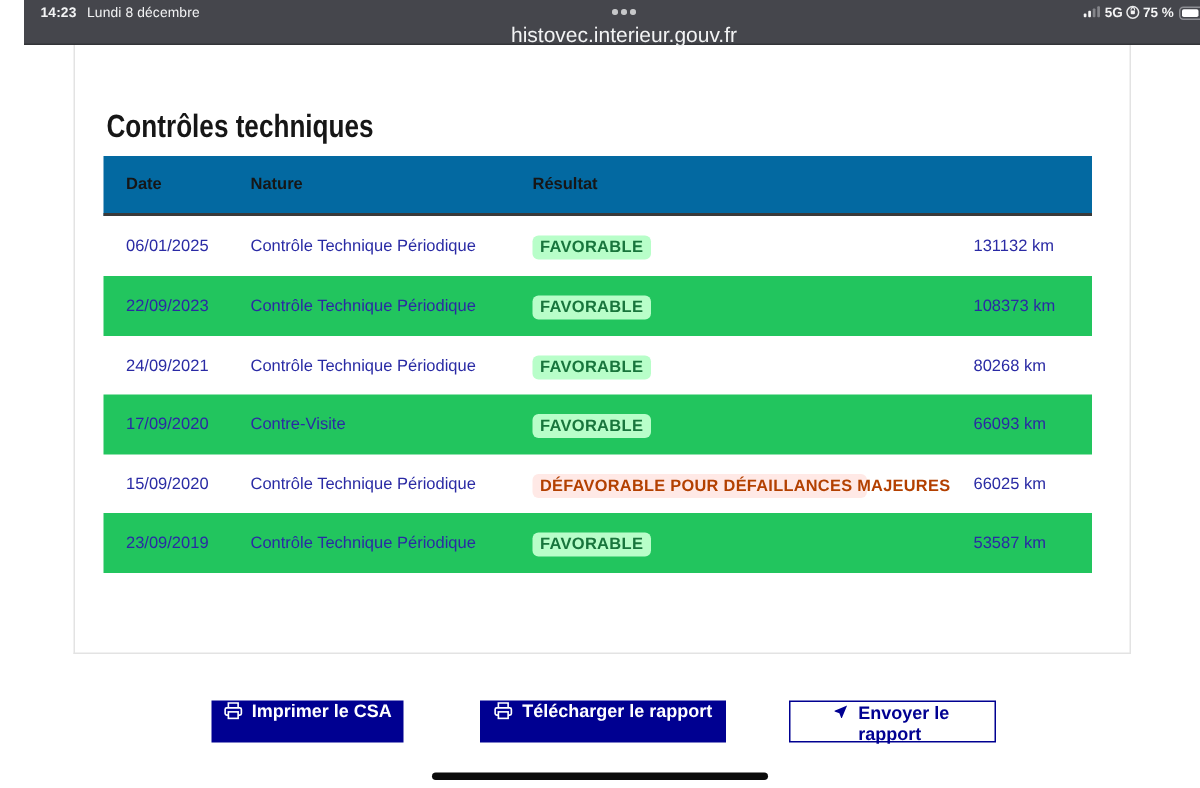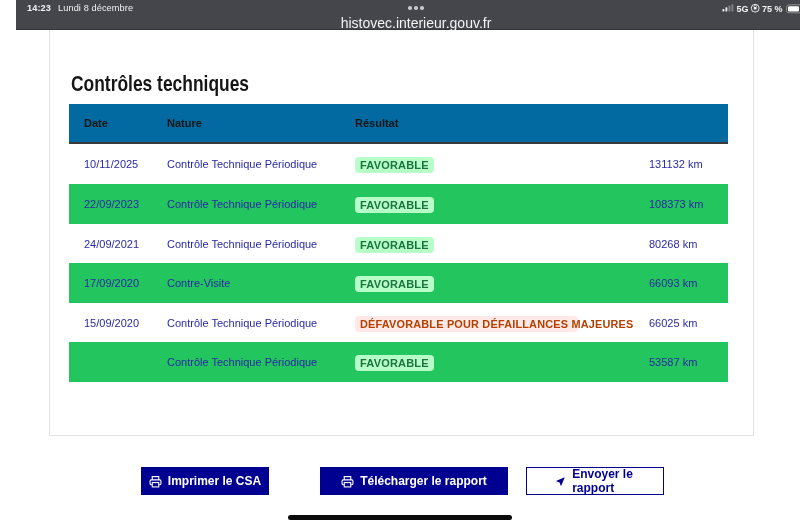--- a/index.html
+++ b/index.html
@@ -30,21 +30,21 @@
   .c4 { left:580px; }
   .thead .cell { color:#161616; font-weight:bold; }
 
   .badge { display:inline-block; font-size:11px; font-weight:bold; letter-spacing:0.2px; line-height:16px; padding:0 5px; border-radius:4px; margin-top:1px; }
   .badge.ko { position:relative; width:223px; height:16px; }
   .badge.ko i { position:absolute; font-style:normal; left:5px; top:0; line-height:16px; white-space:nowrap; transform:scaleX(0.99); transform-origin:0 50%; }
   .badge.ok { background:#b8fec9; color:#18753c; }
   .badge.ko { background:#ffe9e6; color:#b34000; }
 
   
-  .btn { position:absolute; height:28px; display:flex; align-items:center; justify-content:center; font-size:12px; font-weight:bold; }
+  .btn { position:absolute; height:28px; display:flex; justify-content:center; font-size:12px; font-weight:bold; }
   .btn.solid { background:#000091; color:#ffffff; }
   .btn.ghost { background:#ffffff; color:#000091; border:1px solid #000091; }
   .btn svg { margin-right:6px; }
 
   .home { position:absolute; left:288px; top:515px; width:224px; height:5px; border-radius:2.5px; background:#0b0b0b; }
 </style>
 </head>
 <body>
 
 <div class="card"></div>
@@ -78,21 +78,21 @@
 
 <div class="title">Contrôles techniques</div>
 
 <div class="thead">
   <div class="cell c1">Date</div>
   <div class="cell c2">Nature</div>
   <div class="cell c3">Résultat</div>
 </div>
 
 <div class="row" style="top:144px;">
-  <div class="cell c1">10/11/2025</div>
+  <div class="cell c1">06/01/2025</div>
   <div class="cell c2">Contrôle Technique Périodique</div>
   <div class="cell c3">
       <span class="badge ok">FAVORABLE</span>
     </div>
   <div class="cell c4">131132 km</div>
 </div>
 <div class="row alt" style="top:184px;">
   <div class="cell c1">22/09/2023</div>
   <div class="cell c2">Contrôle Technique Périodique</div>
   <div class="cell c3">
@@ -120,37 +120,38 @@
   <div class="cell c1">15/09/2020</div>
   <div class="cell c2">Contrôle Technique Périodique</div>
   <div class="cell c3">
       <span class="badge ko">
         <i>DÉFAVORABLE POUR DÉFAILLANCES MAJEURES</i>
       </span>
     </div>
   <div class="cell c4">66025 km</div>
 </div>
 <div class="row alt" style="top:342px;">
+  <div class="cell c1">23/09/2019</div>
   <div class="cell c2">Contrôle Technique Périodique</div>
   <div class="cell c3">
       <span class="badge ok">FAVORABLE</span>
     </div>
   <div class="cell c4">53587 km</div>
 </div>
 
 <div class="btn solid" style="left:141px; top:467px; width:128px;">
   <svg width="13" height="13" viewBox="0 0 24 24" fill="none" stroke="#ffffff" stroke-width="2">
     <path d="M6 9V3h12v6"></path>
       <path d="M6 18H4a2 2 0 0 1-2-2v-5a2 2 0 0 1 2-2h16a2 2 0 0 1 2 2v5a2 2 0 0 1-2 2h-2"></path>
       <rect x="6" y="14" width="12" height="8"></rect>
   </svg>
   Imprimer le CSA
 </div>
 
-<div class="btn solid" style="left:320px; top:467px; width:188px;">
+<div class="btn solid" style="left:320px; top:467px; width:164px;">
   <svg width="13" height="13" viewBox="0 0 24 24" fill="none" stroke="#ffffff" stroke-width="2">
     <path d="M6 9V3h12v6"></path>
       <path d="M6 18H4a2 2 0 0 1-2-2v-5a2 2 0 0 1 2-2h16a2 2 0 0 1 2 2v5a2 2 0 0 1-2 2h-2"></path>
       <rect x="6" y="14" width="12" height="8"></rect>
   </svg>
   Télécharger le rapport
 </div>
 
 <div class="btn ghost" style="left:526px; top:467px; width:138px;padding-left:28px;">
   <svg width="13" height="13" viewBox="0 0 24 24" fill="#000091">

